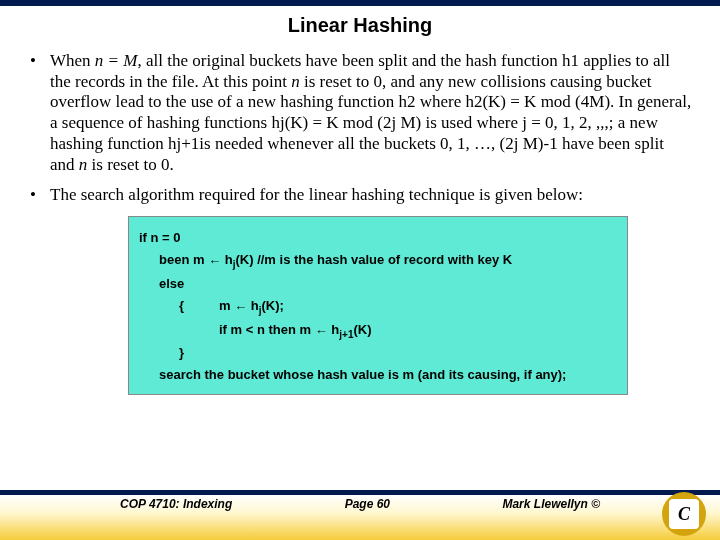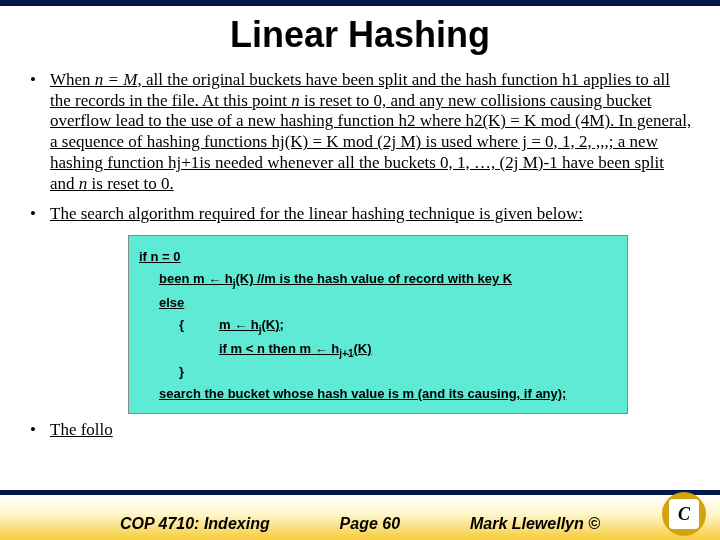--- a/index.html
+++ b/index.html
@@ -11,29 +11,28 @@
     position: relative;
     overflow: hidden;
   }
   .top-bar {
     height: 6px;
     background: #001a4d;
   }
   .slide-title {
     text-align: center;
     font-family: Arial, Helvetica, sans-serif;
-    font-size: 36px;
+    font-size: 20px;
     font-weight: bold;
     color: #000;
     margin-top: 8px;
     margin-bottom: 14px;
   }
   .content {
     padding: 0 28px 0 28px;
-    text-decoration: underline;
   }
   ul.bullets {
     list-style: none;
   }
   ul.bullets > li {
     position: relative;
     padding-left: 22px;
     font-size: 17px;
     line-height: 1.22;
     color: #000;
@@ -77,25 +76,25 @@
     height: 5px;
     background: #001a4d;
   }
   .footer-grad {
     height: 45px;
     background: linear-gradient(to top, #f6cc3a 0%, #fff7d0 60%, #ffffff 100%);
     position: relative;
   }
   .footer-text {
     position: absolute;
-    top: 20px;
+    top: 2px;
     left: 0;
     right: 0;
     font-family: Arial, Helvetica, sans-serif;
-    font-size: 16px;
+    font-size: 12px;
     font-weight: bold;
     font-style: italic;
     color: #000;
     display: flex;
   }
   .footer-text .fcourse { flex: 0 0 auto; padding-left: 120px; }
   .footer-text .fpage { flex: 1 1 auto; text-align: center; font-style: italic; }
   .footer-text .fauthor { flex: 0 0 auto; padding-right: 120px; }
   .logo {
     position: absolute;
@@ -154,23 +153,20 @@
         <span>m </span><span class="sym">←</span><span> h</span><span class="sub">j</span><span>(K);</span>
       </span>
     </div>
     <div class="l3">
       <span>if m &lt; n then m </span><span class="sym">←</span><span> h</span><span class="sub">j+1</span><span>(K)</span>
     </div>
     <div class="l2">}</div>
     <div class="l1">search the bucket whose hash value is m (and its causing, if any);</div>
   </div>
 
-  <ul class="bullets trailing-bullet">
-    <li>The follo</li>
-  </ul>
 </div>
 
 <div class="footer">
   <div class="footer-bar-top"></div>
   <div class="footer-grad">
     <div class="footer-text">
       <span class="fcourse">COP 4710: Indexing</span>
       <span class="fpage">Page 60</span>
       <span class="fauthor">Mark Llewellyn ©</span>
     </div>

